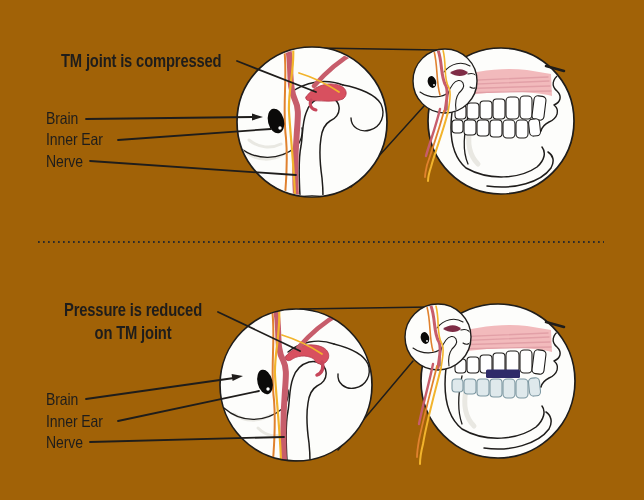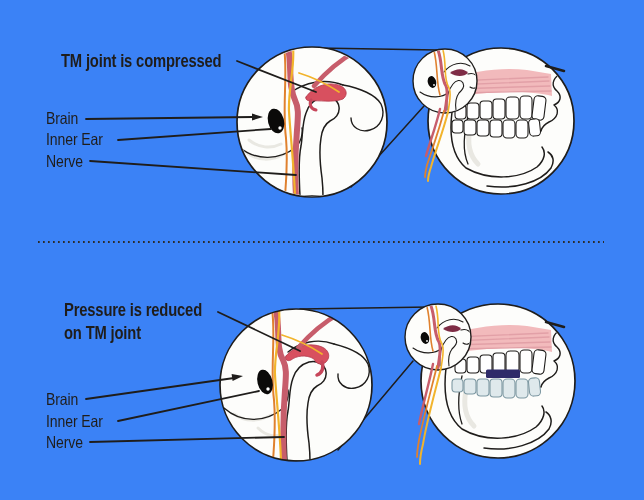--- a/index.html
+++ b/index.html
@@ -1,19 +1,19 @@
 <!DOCTYPE html>
 <html><head>
 <meta charset="utf-8">
 <style>
   html,body{margin:0;padding:0;background:#ffffff;}
   .stage{
     position:relative;width:644px;height:500px;
-    background:#3b82f6;overflow:hidden;
-    font-family:"Liberation Sans",sans-serif;color:#1f1d1b;
+    background:#a16207;overflow:hidden;
+    font-family:"Liberation Sans",sans-serif;color:#1f1d1b;text-align:center;
   }
   .art{position:absolute;left:0;top:0;}
   .t{position:absolute;white-space:nowrap;transform-origin:0 0;color:#1f1d1b;}
   .title{font-weight:700;font-size:18px;letter-spacing:-0.2px;transform:scaleX(0.82);line-height:23px;}
   .label{font-weight:400;font-size:16.5px;letter-spacing:-0.1px;transform:scaleX(0.85);}
   .title span{display:block;}
 </style>
 </head>
 <body>
 

